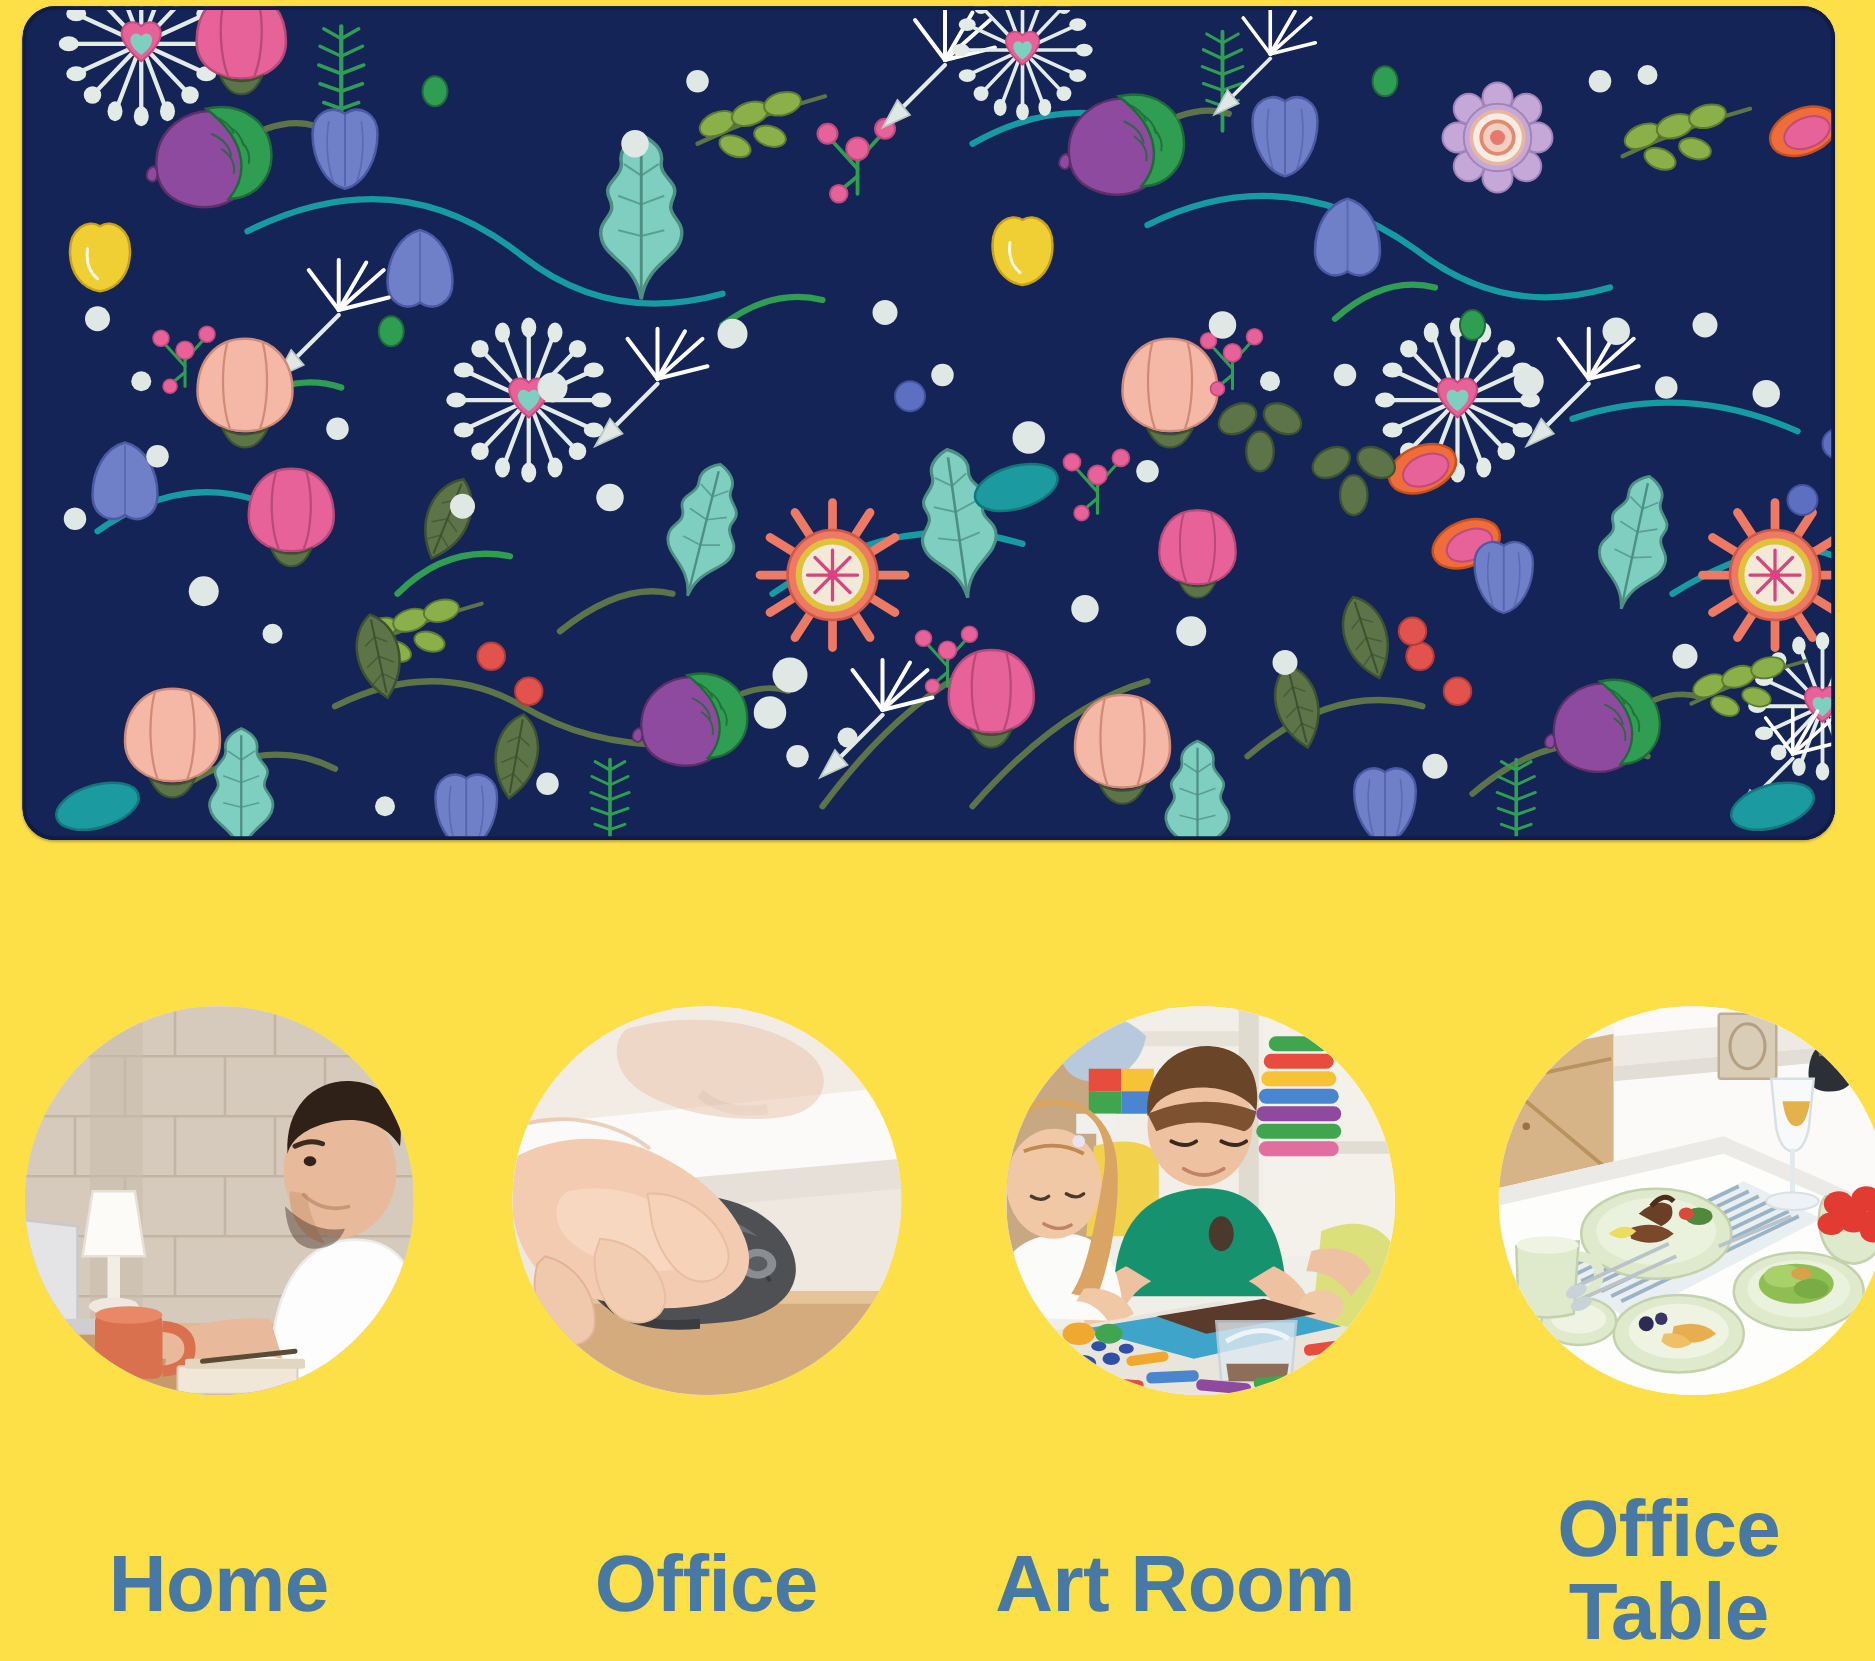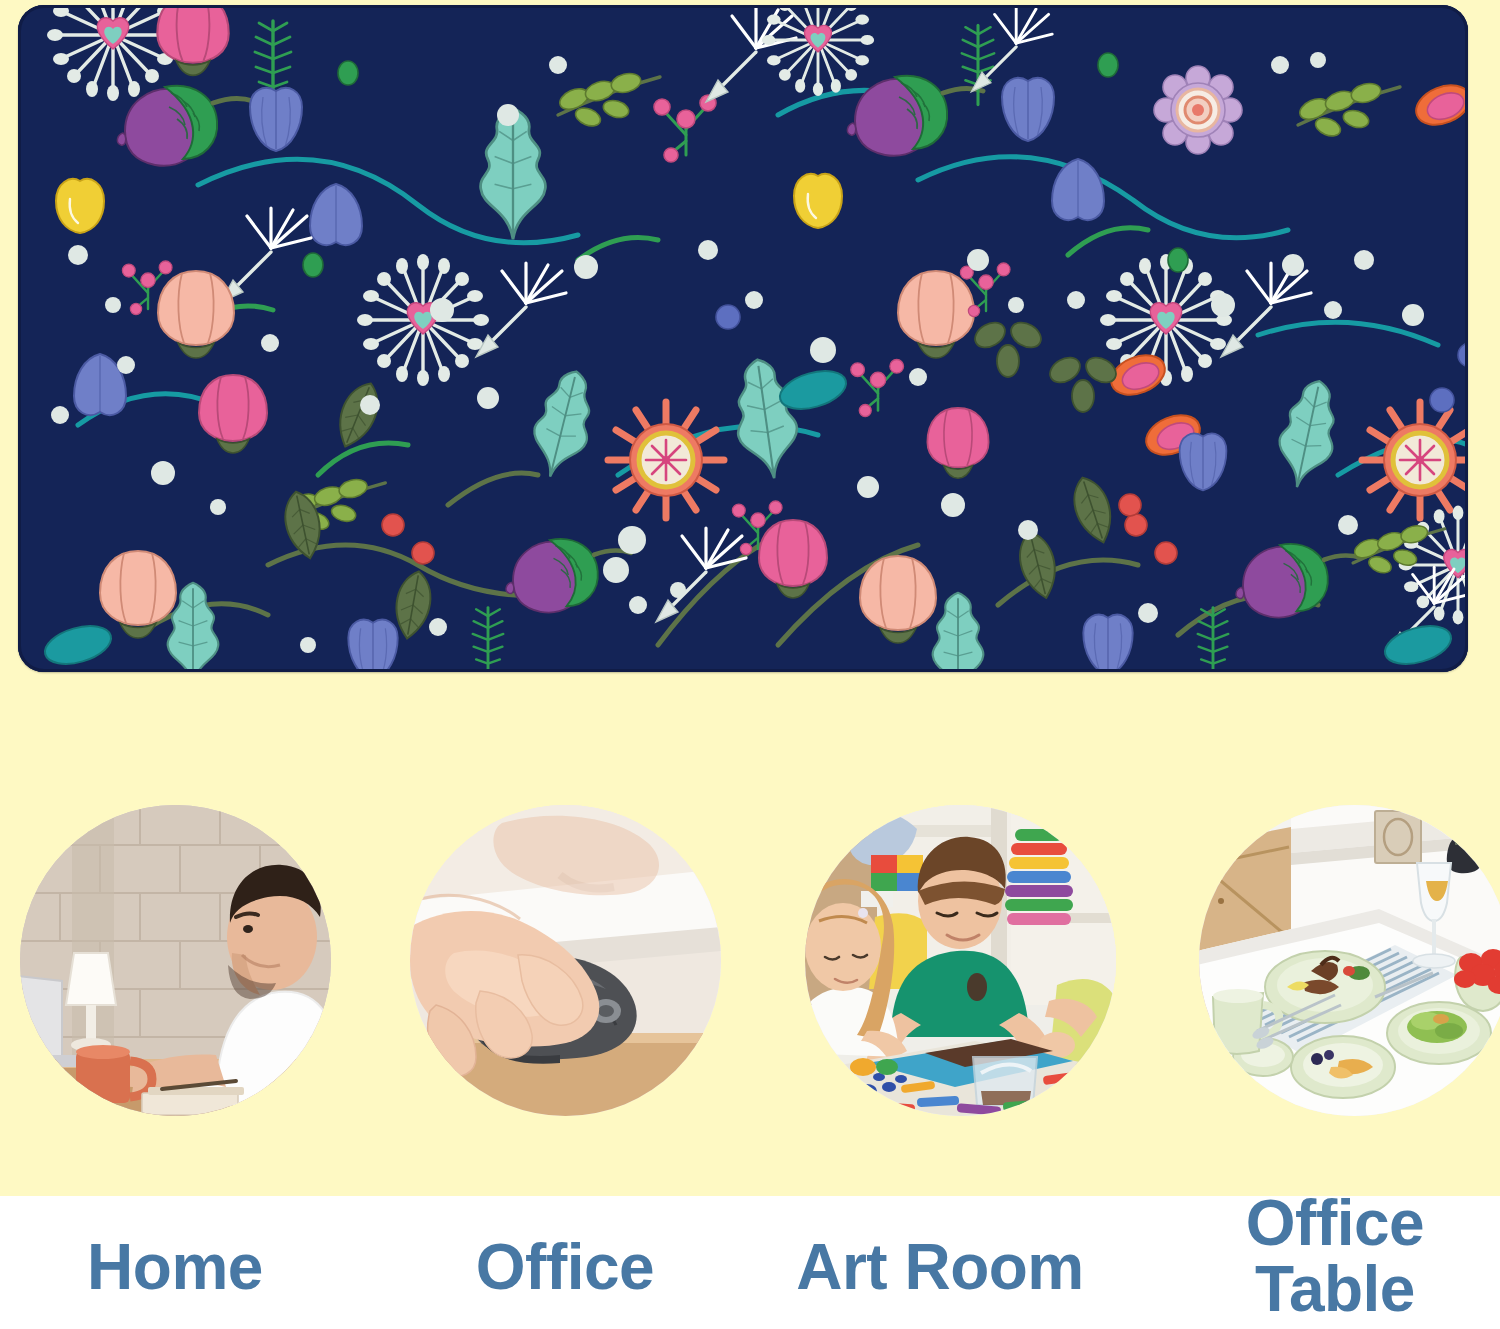--- a/index.html
+++ b/index.html
@@ -2,21 +2,21 @@
 <html><head>
 <meta charset="utf-8">
 <style>
   * { margin:0; padding:0; box-sizing:border-box; }
   html,body{
     width:1500px; height:1329px;
     background:#ffffff;
     font-family:"Liberation Sans", sans-serif;
     overflow:hidden;
   }
-  .page{ position:relative; width:1500px; height:1196px; background:#fef9c3; }
+  .page{ position:relative; width:1500px; height:1329px; background:#fde047; }
 
   
   .mat-wrap{
     position:absolute; left:18px; top:5px; width:1450px; height:667px;
   }
   .mat{
     position:absolute; inset:0;
     border-radius:26px;
     overflow:hidden;
     background:#142457;

